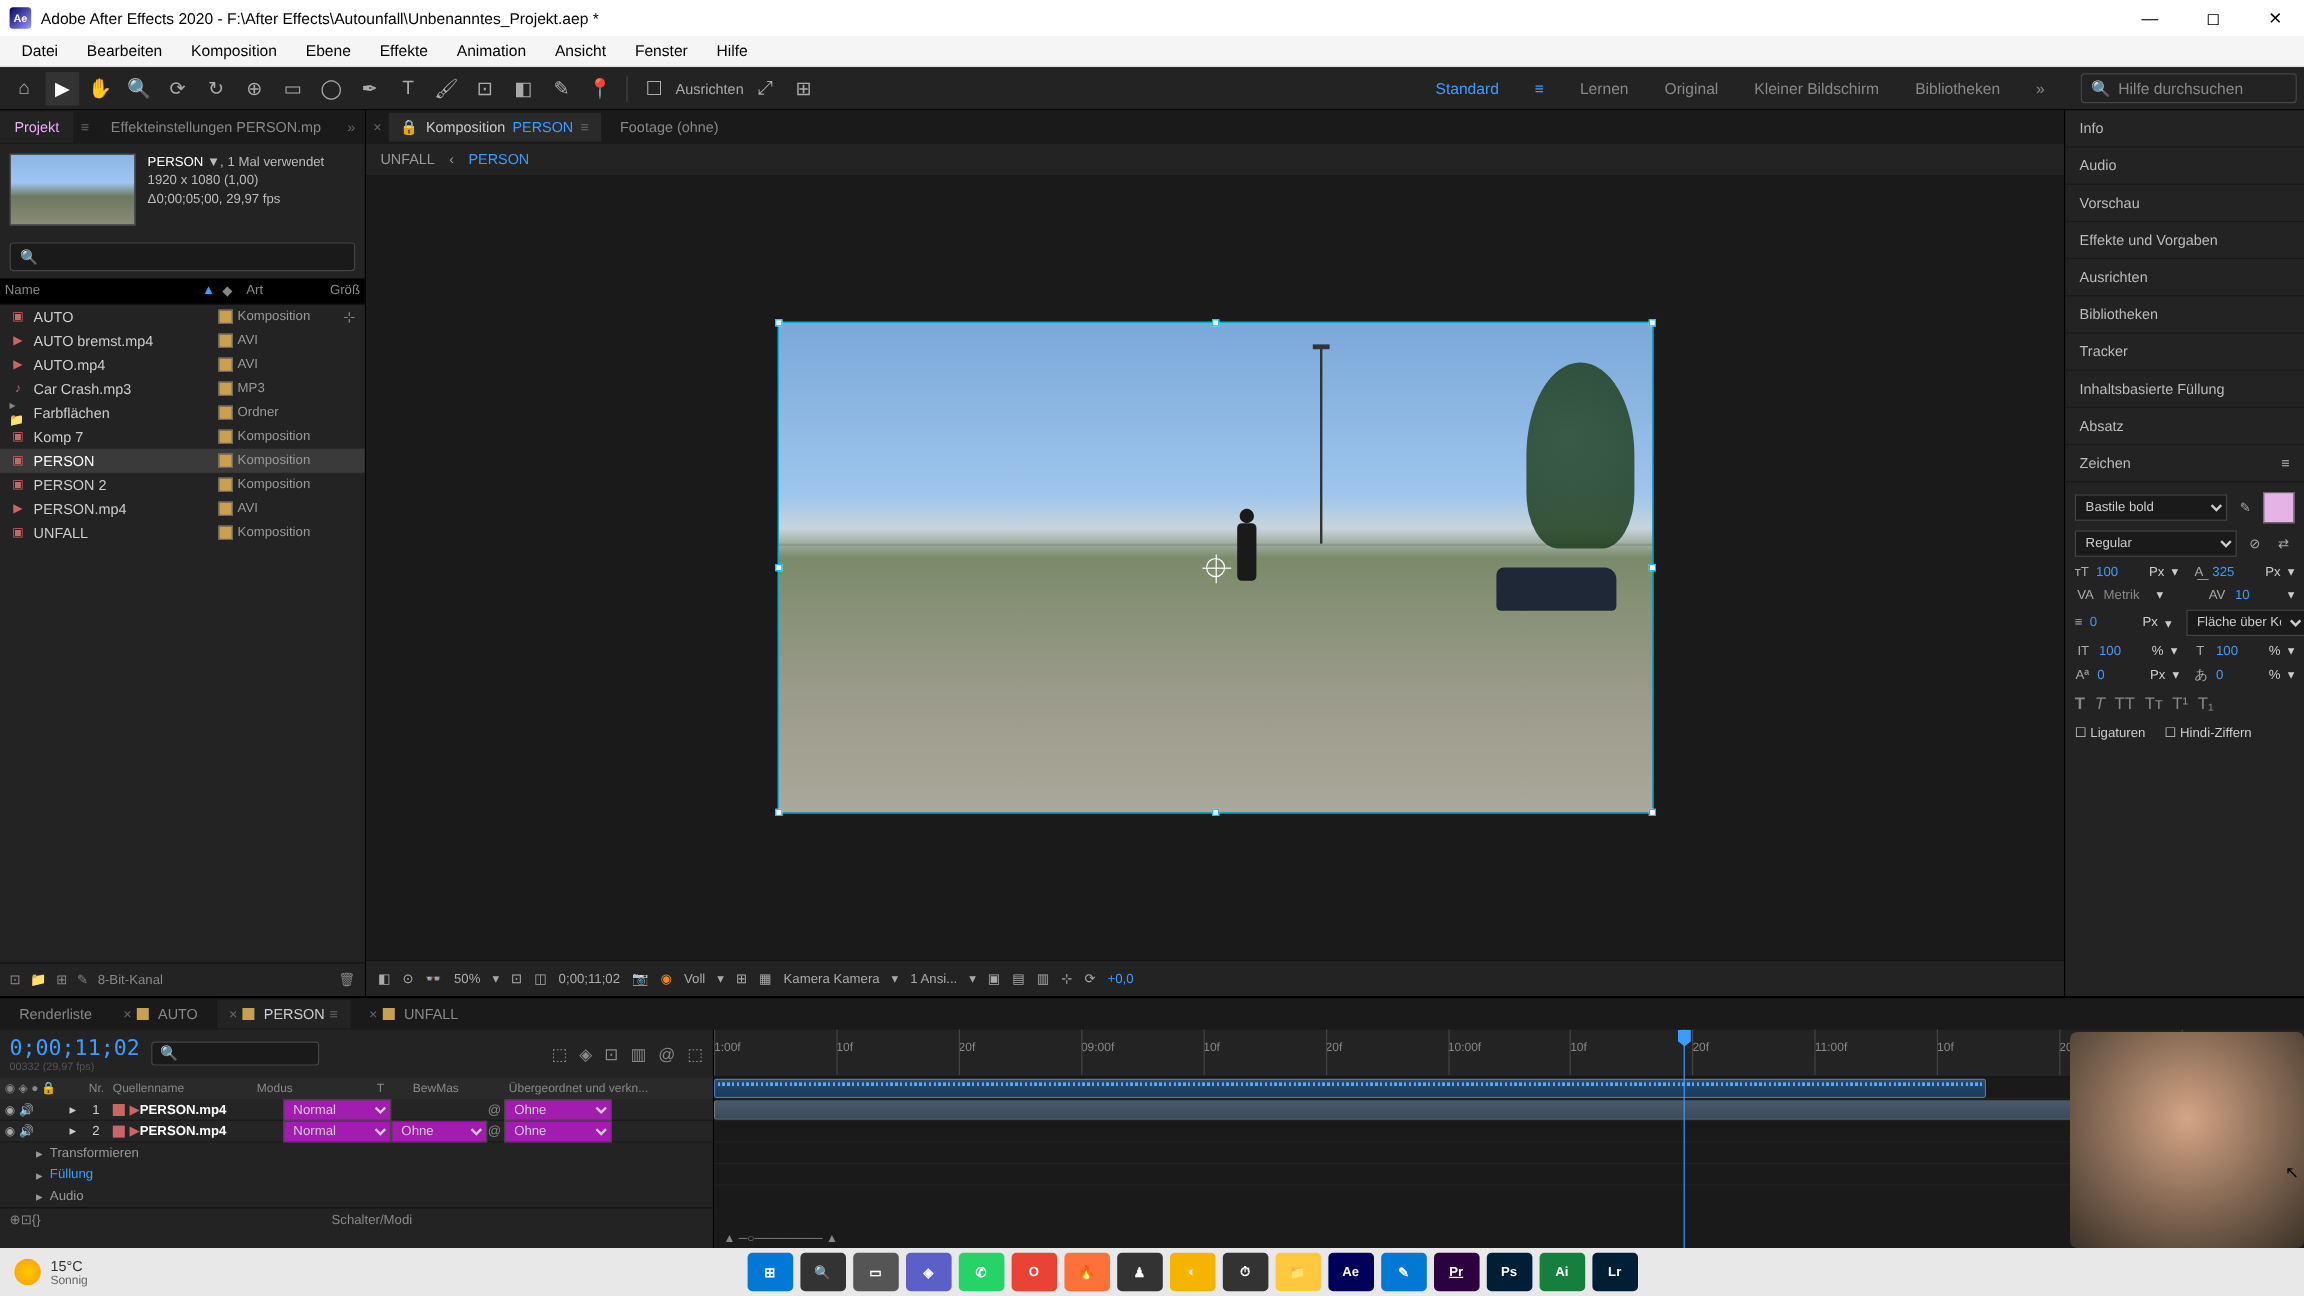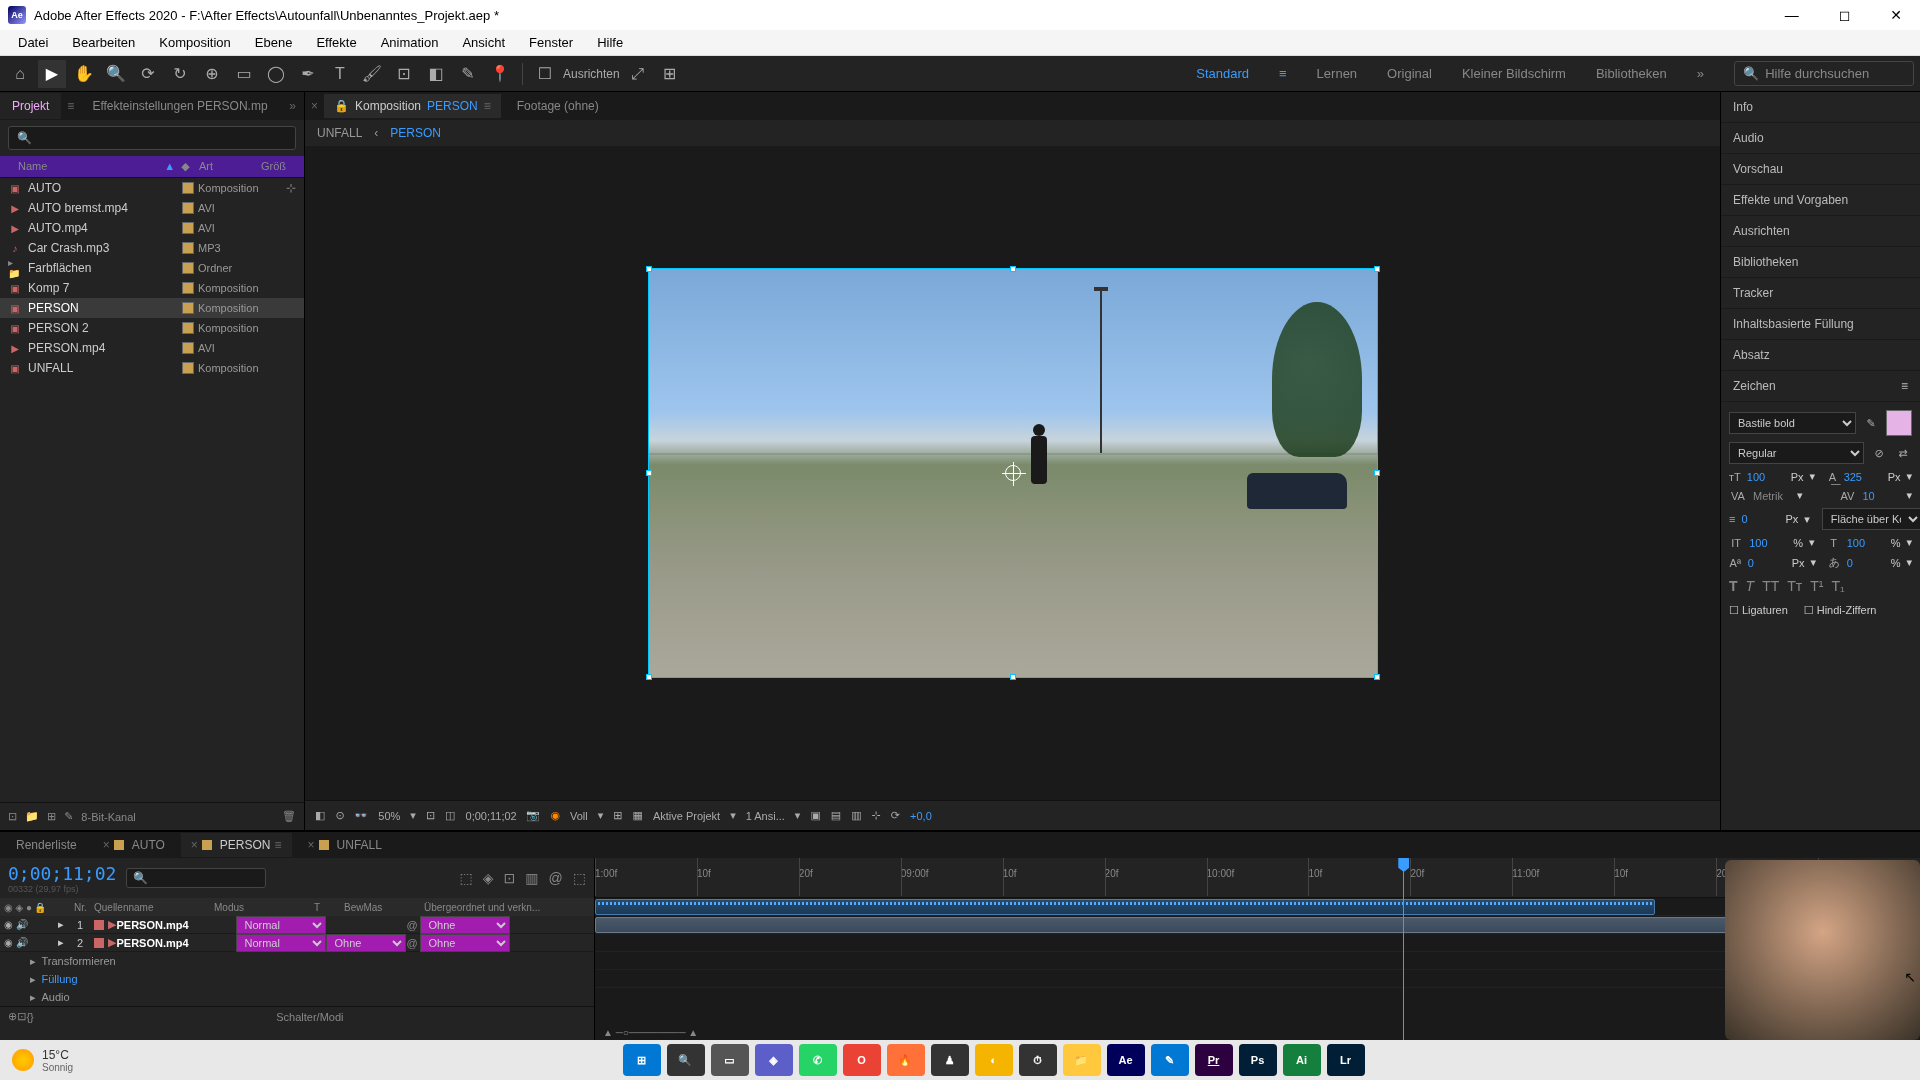--- a/index.html
+++ b/index.html
@@ -21,21 +21,21 @@
 .main{display:flex;height:calc(100% - 30px - 26px - 36px - 210px - 40px)}
 .left-pane{width:305px;background:#232323;display:flex;flex-direction:column;border-right:1px solid #000}
 .panel-tabs{height:28px;display:flex;align-items:center;background:#1a1a1a;font-size:12px}
 .panel-tabs .tab{padding:6px 12px;color:#888;cursor:pointer}
 .panel-tabs .tab.active{background:#232323;color:#f0abfc}
 .proj-head{display:flex;padding:8px;gap:10px;align-items:flex-start}
 .proj-thumb{width:105px;height:60px;background:linear-gradient(180deg,#8bb5e8 0%,#a0c5f0 40%,#6b7a5e 60%,#8a8a7a 100%);border:1px solid #555}
 .proj-info{font-size:11px;line-height:1.4;color:#bbb}
 .proj-info .name{color:#fff}
 .proj-search{margin:6px 8px;border:1px solid #444;border-radius:3px;padding:4px 8px;background:#1a1a1a;display:flex;align-items:center}
-.proj-cols{display:flex;background:#4c1d95;padding:4px 18px;font-size:11px;color:#888;border-bottom:1px solid #111}
+.proj-cols{display:flex;background:#000000;padding:4px 4px;font-size:11px;color:#888;border-bottom:1px solid #111}
 .proj-cols .c1{width:165px}
 .proj-cols .c2{width:20px}
 .proj-cols .c3{width:70px}
 .proj-list{flex:1;overflow:auto;background:#232323}
 .proj-row{display:flex;align-items:center;padding:3px 8px;font-size:12px;cursor:pointer}
 .proj-row.sel{background:#3a3a3a;color:#fff}
 .proj-row .icon{width:14px;height:14px;margin-right:6px;display:inline-flex;align-items:center;justify-content:center;font-size:10px}
 .proj-row .n{width:150px;overflow:hidden;text-overflow:ellipsis;white-space:nowrap}
 .proj-row .color{width:12px;height:12px;border:1px solid #666;margin:0 4px}
 .proj-row .type{color:#999;font-size:11px}
@@ -188,20 +188,28 @@
 
 <div class="main">
 
   <div class="left-pane">
     <div class="panel-tabs">
       <span class="tab active">Projekt</span>
       <span style="color:#666;padding:0 6px">≡</span>
       <span class="tab">Effekteinstellungen PERSON.mp</span>
       <span style="margin-left:auto;color:#666;padding:0 8px">»</span>
     </div>
+    <div class="proj-head">
+      <div class="proj-thumb"></div>
+      <div class="proj-info">
+        <div><span class="name">PERSON</span> ▼<span>, 1 Mal verwendet</span></div>
+        <div>1920 x 1080 (1,00)</div>
+        <div>Δ0;00;05;00, 29,97 fps</div>
+      </div>
+    </div>
     <div class="proj-search">
       <span>🔍</span>
     </div>
     <div class="proj-cols">
       <span class="c1">Name</span>
       <span style="color:#3a9cff;margin-right:6px">▲</span>
       <span class="c2">◆</span>
       <span class="c3">Art</span>
       <span>Größ</span>
     </div>
@@ -319,21 +327,21 @@
       <span>▾</span>
       <span class="vi">⊡</span>
       <span class="vi">◫</span>
       <span class="vi">0;00;11;02</span>
       <span class="vi">📷</span>
       <span class="vi" style="color:#f80">◉</span>
       <span class="vi">Voll</span>
       <span>▾</span>
       <span class="vi">⊞</span>
       <span class="vi">▦</span>
-      <span class="vi">Aktive Projekt</span>
+      <span class="vi">Kamera Kamera</span>
       <span>▾</span>
       <span class="vi">1 Ansi...</span>
       <span>▾</span>
       <span class="vi">▣</span>
       <span class="vi">▤</span>
       <span class="vi">▥</span>
       <span class="vi">⊹</span>
       <span class="vi">⟳</span>
       <span class="vi" style="color:#3a9cff">+0,0</span>
     </div>

